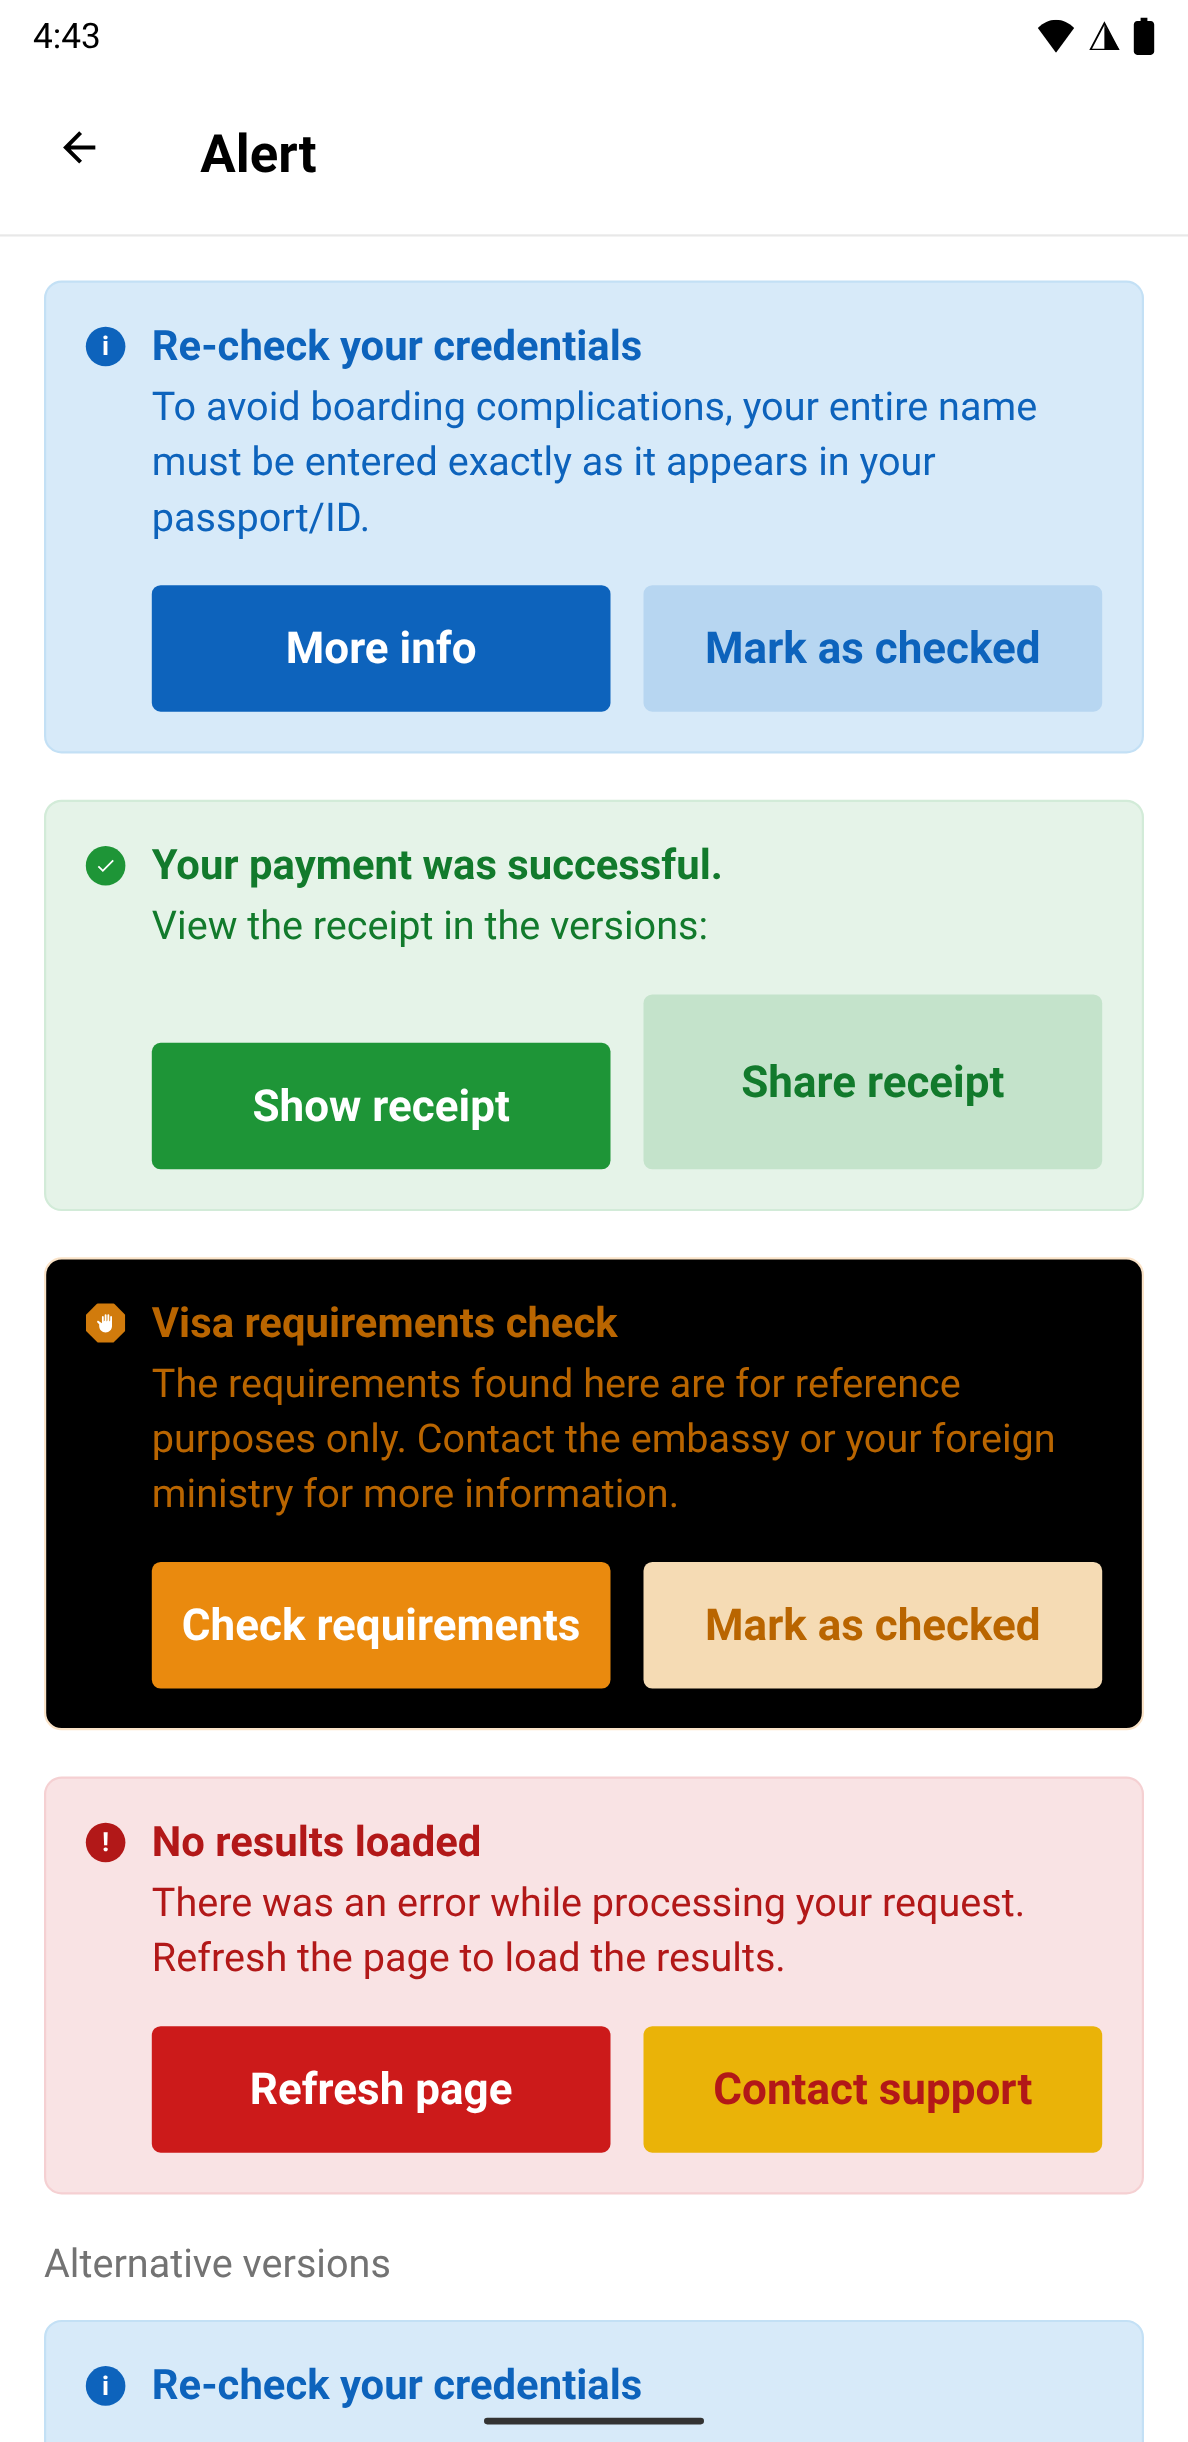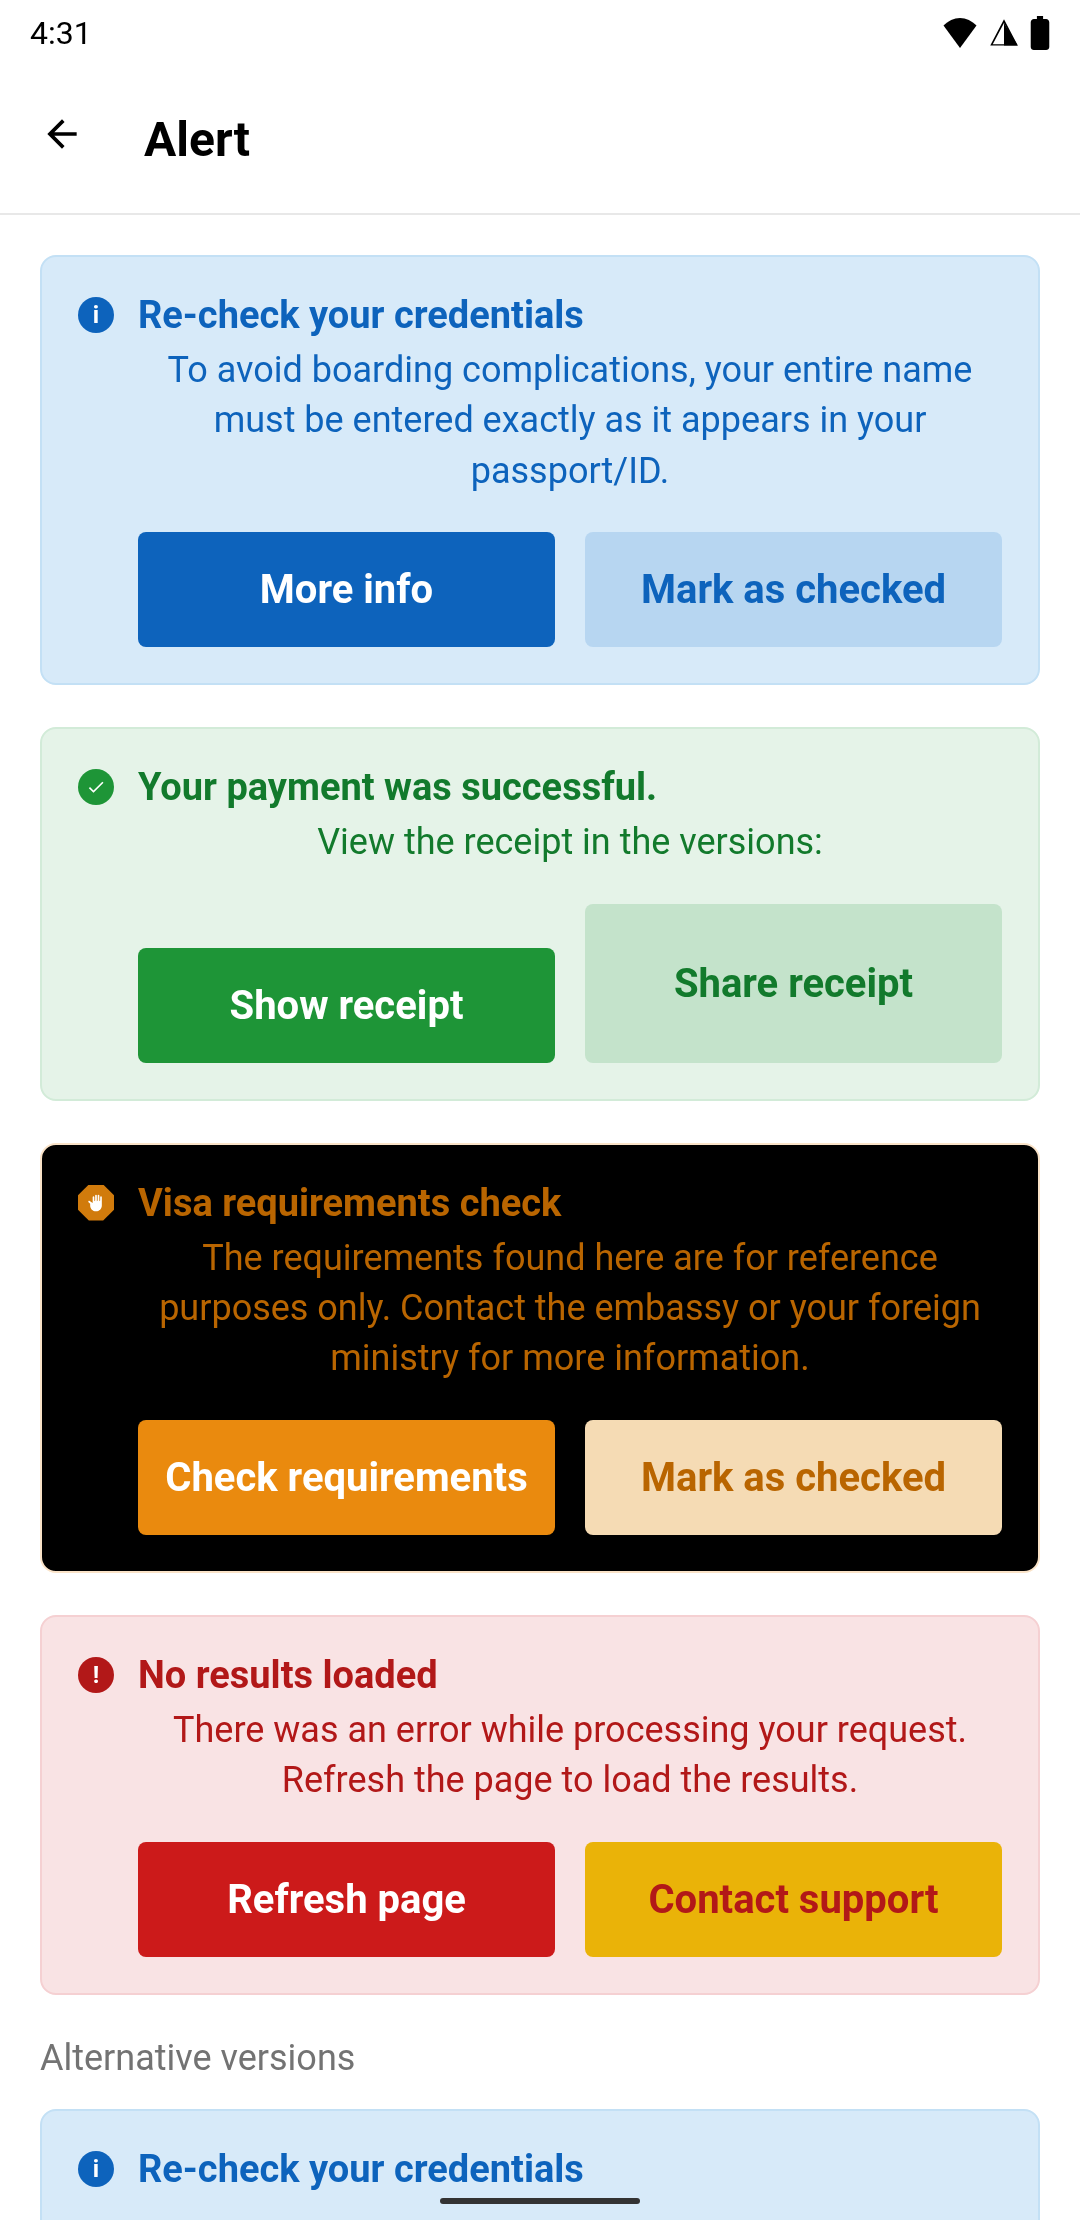--- a/index.html
+++ b/index.html
@@ -25,22 +25,22 @@
     }
     .status-icons {
       display: flex;
       gap: 10px;
       align-items: center;
     }
     .header {
       height: 150px;
       display: flex;
       align-items: center;
-      padding: 0 40px;
-      gap: 60px;
+      padding: 0 50px;
+      gap: 88px;
       border-bottom: 2px solid #e8e8e8;
     }
     .back-arrow {
       font-size: 48px;
       color: #000;
     }
     .page-title {
       font-size: 48px;
       font-weight: 700;
       color: #000;
@@ -85,21 +85,20 @@
       flex: 1;
     }
     .alert-title {
       font-size: 38px;
       font-weight: 700;
       margin-bottom: 8px;
     }
     .alert-text {
       font-size: 36px;
       line-height: 1.4;
-      text-align: center;
     }
     .info .alert-title, .info .alert-text { color: #0d63bc; }
     .success .alert-title, .success .alert-text { color: #127a2c; }
     .warning .alert-title, .warning .alert-text { color: #b96500; }
     .error .alert-title, .error .alert-text { color: #b21818; }
     .alert-buttons {
       display: flex;
       gap: 30px;
       margin-top: 36px;
       margin-left: 60px;
@@ -158,21 +157,21 @@
       width: 200px;
       height: 6px;
       background: #333;
       border-radius: 3px;
     }
   </style>
 </head>
 <body>
 
 <div class="status-bar">
-  <span>4:31</span>
+  <span>4:43</span>
   <div class="status-icons">
     <svg width="36" height="30" viewBox="0 0 24 20">
         <path fill="#000" d="M12 20L1 5c3-3 7-5 11-5s8 2 11 5L12 20z"></path>
       </svg>
     <svg width="32" height="30" viewBox="0 0 24 24">
         <path fill="#000" d="M1 22h22L12 1 1 22zm2-1 9-17 9 17H3z"></path>
         <path fill="#000" d="M12 4l11 18H12V4z"></path>
       </svg>
     <svg width="20" height="34" viewBox="0 0 12 22">
         <path fill="#000" d="M4 0h4v2h2c1 0 2 1 2 2v16c0 1-1 2-2 2H2c-1 0-2-1-2-2V4c0-1 1-2 2-2h2V0z"></path>

